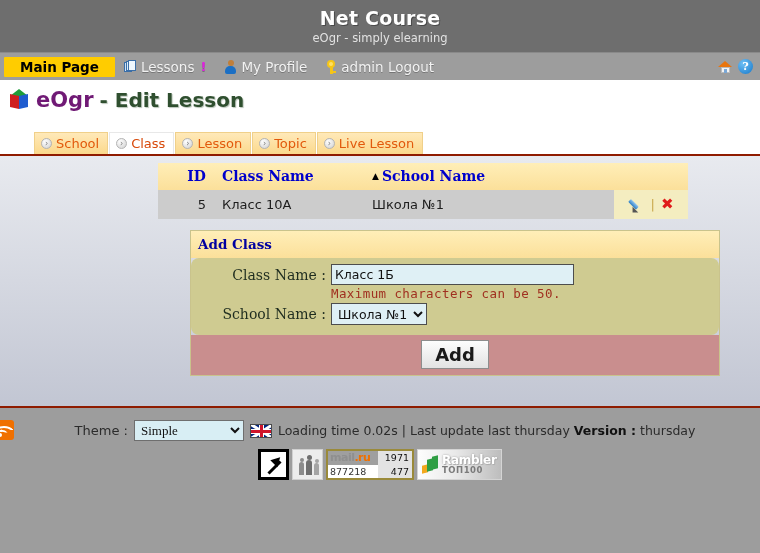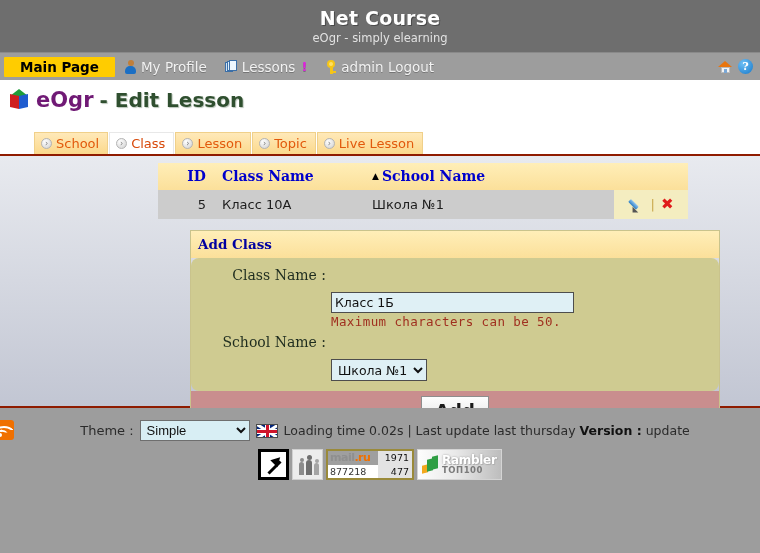--- a/index.html
+++ b/index.html
@@ -169,21 +169,21 @@
     padding:5px 0 6px 7px;
     font-family:"DejaVu Serif","Liberation Serif",serif;
   }
   #add-panel-body{ background:#cfcb91; padding:6px 0 8px 0;border-radius:8px;}
   .frow{ display:flex; align-items:flex-start; margin-bottom:2px;}
   .flabel{
     width:140px; text-align:right; padding-right:5px;
     color:#1f2d1f; font-size:14px; line-height:22px;
     font-family:"DejaVu Serif","Liberation Serif",serif;
   }
-  .fctl{ flex:1;margin-top:28px;}
+  .fctl{ flex:1;}
   #class-name-input{
     width:243px; height:21px;
     background:#dff0f5; border:1px solid #4d4d4d;
     font-family:"DejaVu Sans",sans-serif; font-size:12.5px;
     color:#111; padding:1px 3px;
   }
   #max-chars-note{
     color:#a03020; font-size:12.5px;
     font-family:"DejaVu Sans Mono","Liberation Mono",monospace;
     letter-spacing:.4px; margin-top:1px;
@@ -219,21 +219,21 @@
   #rss-icon .a2{position:absolute;left:3px;bottom:3px;width:14px;height:14px;border:2px solid #fff;border-right-color:transparent;border-bottom-color:transparent;border-radius:14px 0 0 0;transform:rotate(45deg);}
 
   #footer-line1{
     display:flex; align-items:center; justify-content:center;
     gap:6px; padding-left:10px;
   }
   #theme-label{ color:#2b2b2b; font-size:13px;}
   #theme-select{
     width:110px;height:21px;
     background:#d8eef4; border:1px solid #6e6e6e;
-    font-family:Liberation Sans, sans-serif; font-size:13px; color:#111;
+    font-family:Liberation Serif, serif; font-size:13px; color:#111;
     padding:0 2px;
   }
   #flag-uk{
     width:22px;height:14px;position:relative;overflow:hidden;
     background:#00247d;border:1px solid #4a4a4a;
   }
   #flag-uk .dl{position:absolute;left:-4px;top:5px;width:30px;height:3px;background:#fff;transform:rotate(33deg);}
   #flag-uk .dl2{position:absolute;left:-4px;top:5px;width:30px;height:3px;background:#fff;transform:rotate(-33deg);}
   #flag-uk .hcross{position:absolute;left:0;top:4.5px;width:100%;height:5px;background:#fff;}
   #flag-uk .vcross{position:absolute;left:8px;top:0;width:5px;height:100%;background:#fff;}
@@ -303,35 +303,35 @@
   <div id="site-subtitle">eOgr - simply elearning</div>
 </div>
 
 <div id="main-nav">
 
   <div class="nav-item active">
     <span>Main Page</span>
   </div>
 
   <div class="nav-item">
-    <span class="ico ico-person blue">
-        <span class="h"></span>
-        <span class="b"></span>
-      </span>
-    <span>My Profile</span>
-  </div>
-
-  <div class="nav-item">
     <span class="ico ico-pages">
         <i></i>
         <i></i>
         <i></i>
       </span>
     <span>Lessons</span>
     <span class="bang">!</span>
+  </div>
+
+  <div class="nav-item">
+    <span class="ico ico-person blue">
+        <span class="h"></span>
+        <span class="b"></span>
+      </span>
+    <span>My Profile</span>
   </div>
 
 
   <div class="nav-item">
     <span class="ico ico-key">
         <span class="kh"></span>
         <span class="ks"></span>
         <span class="kt"></span>
       </span>
     <span>admin Logout</span>
@@ -452,21 +452,21 @@
       <option>Simple</option>
     </select>
     <span id="flag-uk">
       <span class="dl"></span>
         <span class="dl2"></span>
       <span class="hcross"></span>
         <span class="vcross"></span>
       <span class="hred"></span>
         <span class="vred"></span>
     </span>
-    <span id="status-text"><span>Loading time 0.02s | Last update last thursday </span><b>Version :</b><span> update</span></span>
+    <span id="status-text"><span>Loading time 0.02s | Last update last thursday </span><b>Version :</b><span> thursday</span></span>
   </div>
 
   <div id="counters">
 
     <span class="cnt-arrow">
         <span class="ar"></span>
         <span class="hd"></span>
       </span>
 
     <span class="cnt-people">

